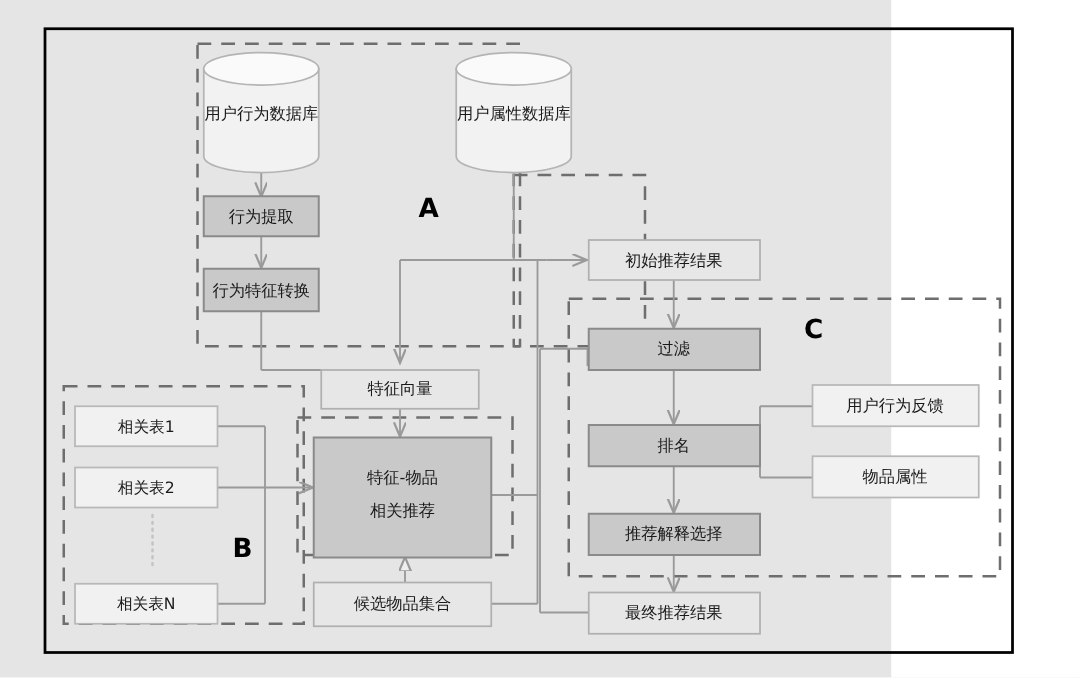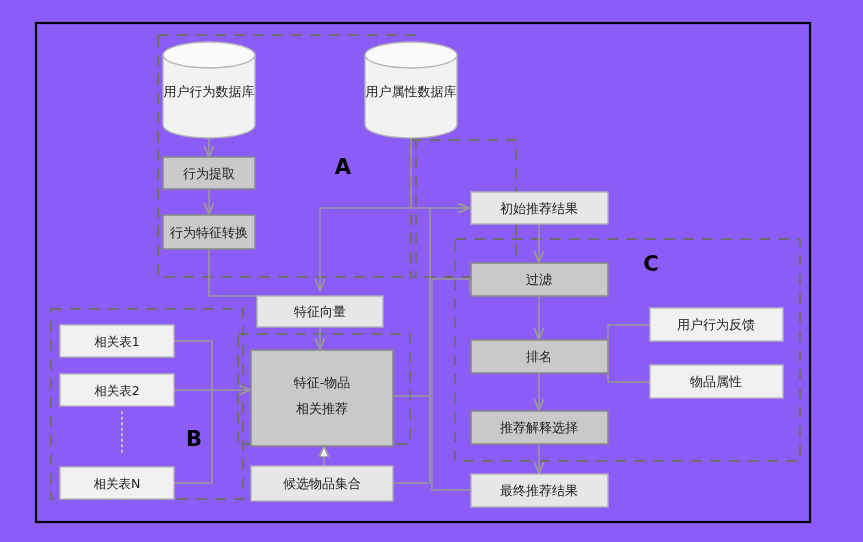--- a/index.html
+++ b/index.html
@@ -8,23 +8,23 @@
     background: #ffffff;
   }
   body {
     width: 863px;
     height: 542px;
     font-family: "DejaVu Sans", "Liberation Sans", sans-serif;
     overflow: hidden;
   }
   #diagram-root {
     position: relative;
-    width: 863px;
+    width: 713px;
     height: 542px;
-    background: #8b5cf6;
+    background: #e5e5e5;
   }
   svg#diagram-svg {
     display: block;
     width: 863px;
     height: 542px;
   }
   .node-label {
     font-family: "DejaVu Sans", "Liberation Sans", sans-serif;
     font-size: 13px;
     fill: #1a1a1a;

